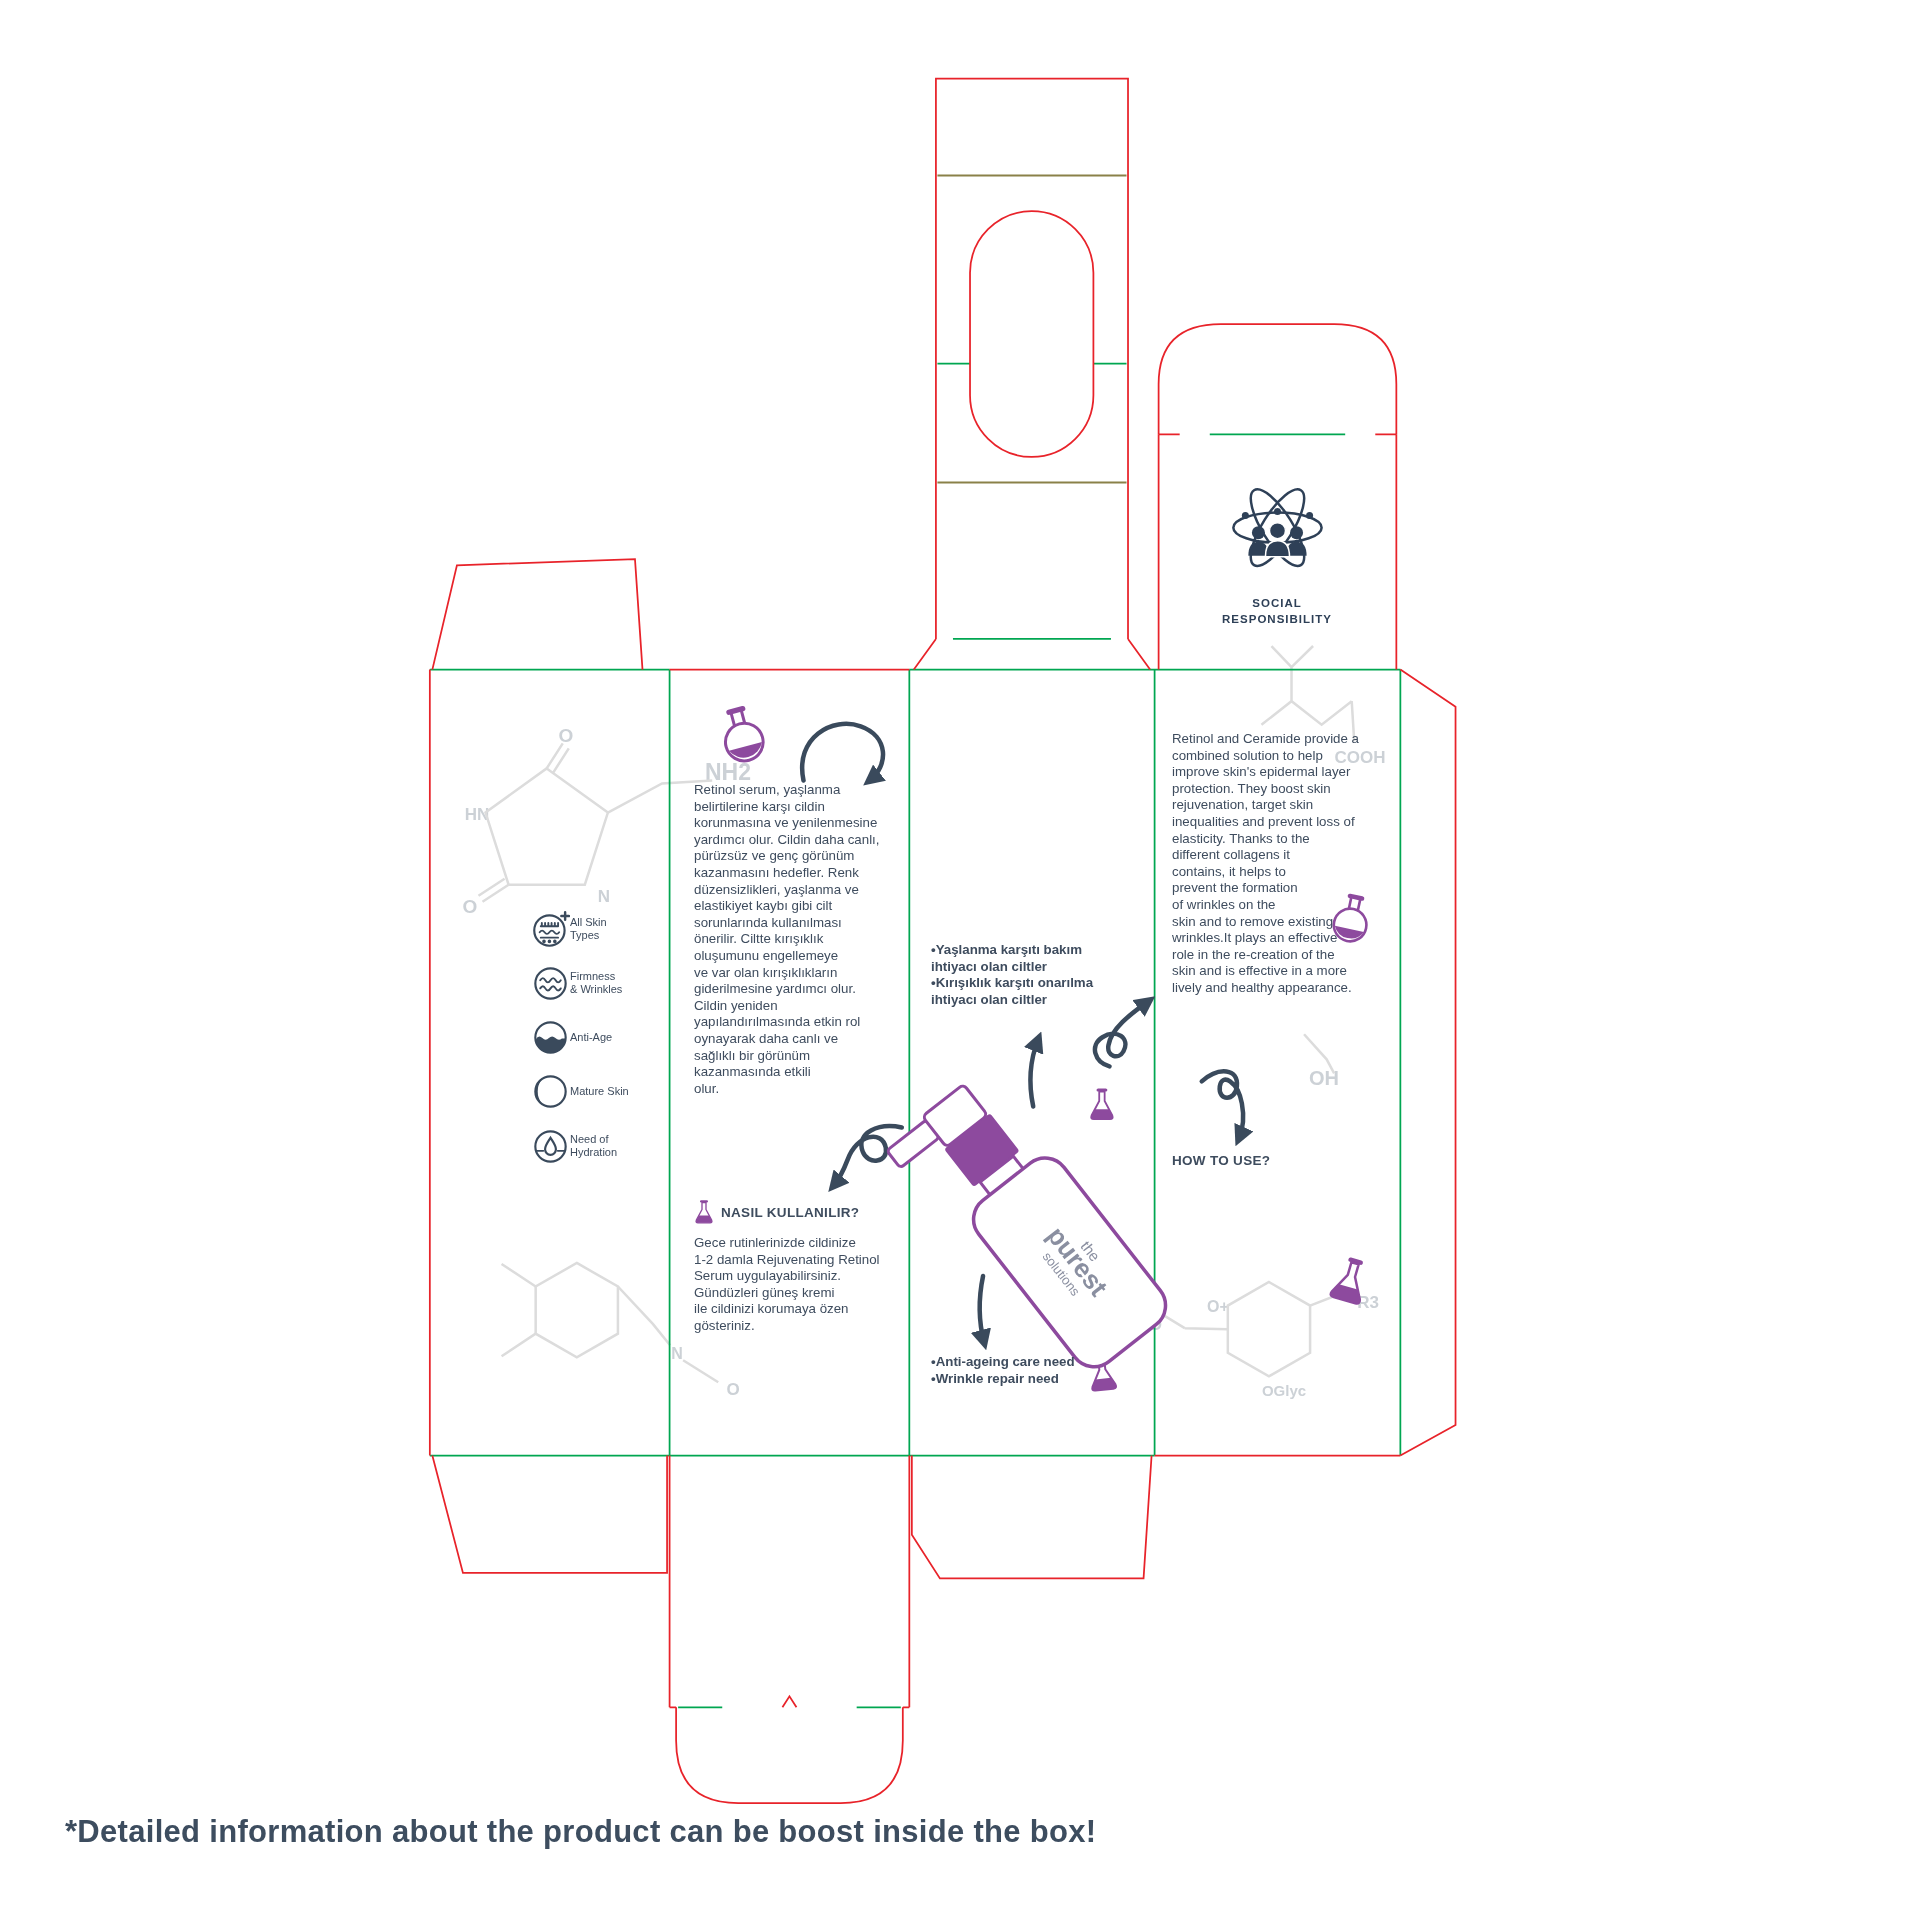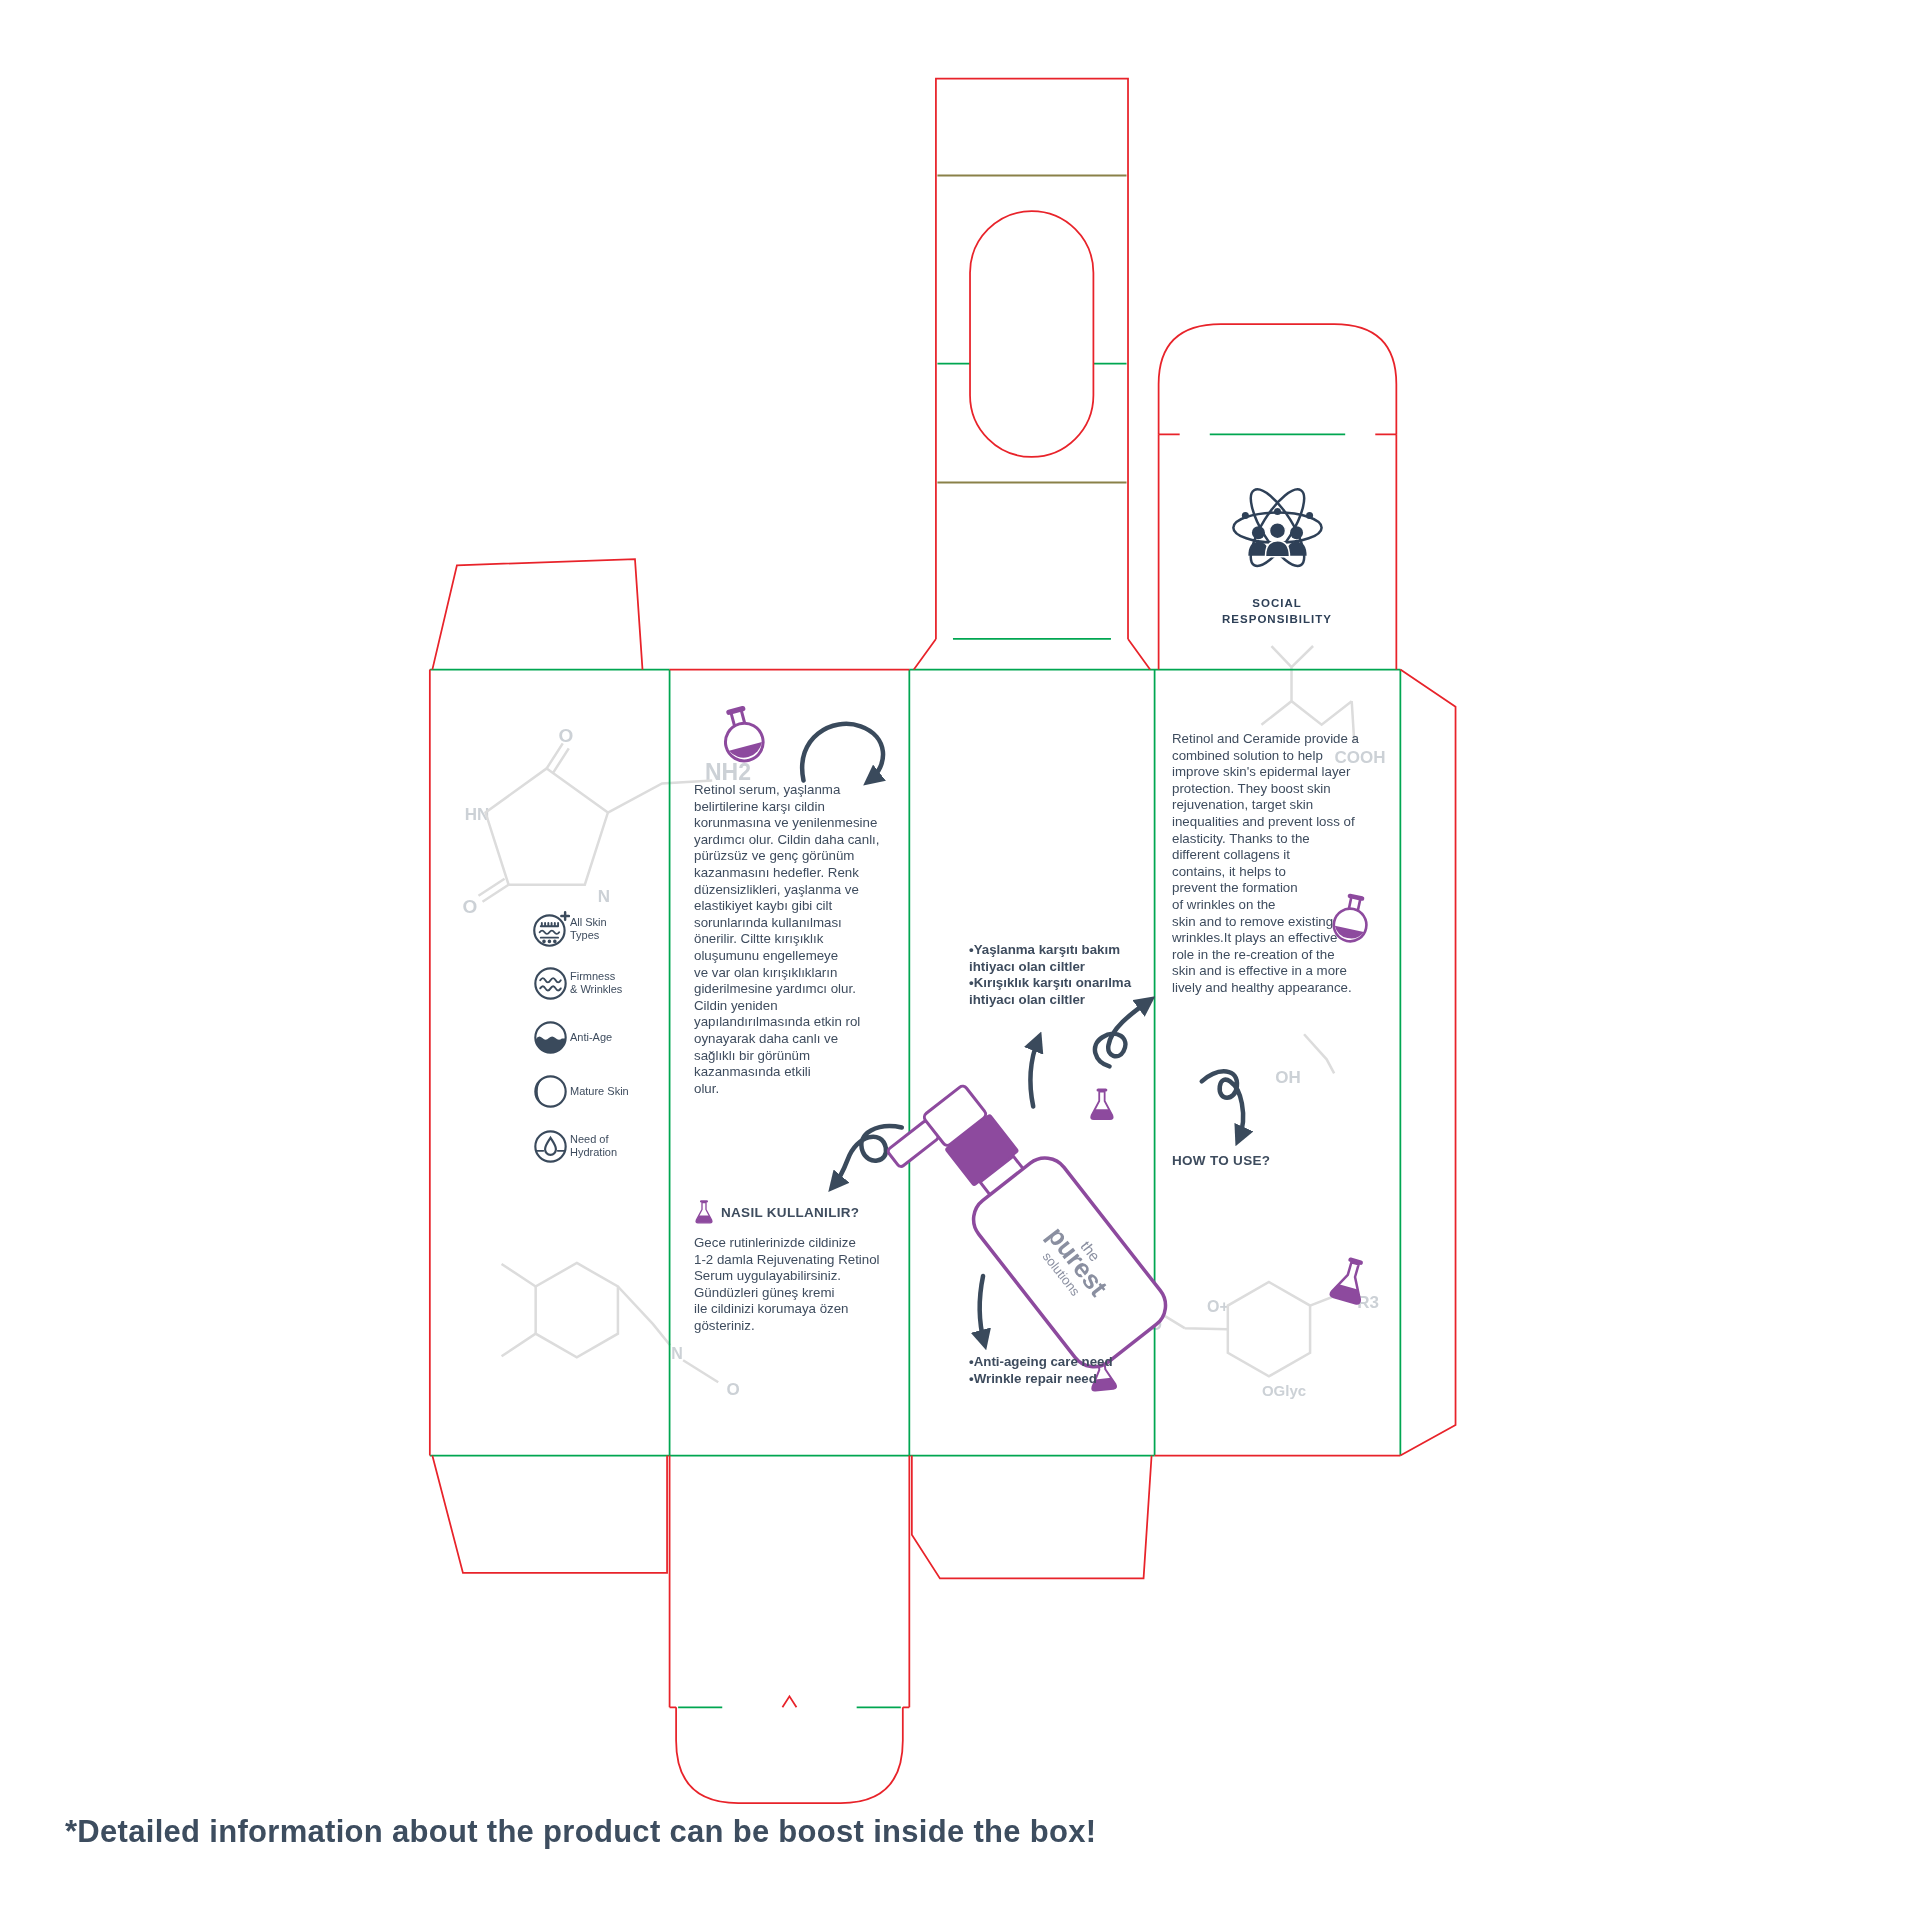--- a/index.html
+++ b/index.html
@@ -4,21 +4,21 @@
 <style>
   html,body{margin:0;padding:0;background:#ffffff;}
   #sheet{position:relative;width:1926px;height:1926px;background:#fff;overflow:hidden;
          font-family:"Liberation Sans",sans-serif;}
   #artwork{position:absolute;left:0;top:0;}
   .layer{position:absolute;left:0;top:0;width:1926px;height:1650px;}
   .chem{position:absolute;transform:translate(-50%,-50%);color:#ccd1d6;font-weight:700;
         font-family:"Liberation Sans",sans-serif;}
   .para{position:absolute;font:400 13.3px/16.6px "Liberation Sans",sans-serif;color:#3e4c5e;
         white-space:pre-line;}
-  .bold{font-weight:700;margin-left:38px;}
+  .bold{font-weight:700;}
   .head{position:absolute;font:700 13.5px/16px "Liberation Sans",sans-serif;color:#3e4c5e;
         letter-spacing:0.3px;white-space:pre-line;}
   .social-label{position:absolute;left:1202px;top:596px;width:150px;text-align:center;
         font:600 11.5px/15.5px "Liberation Sans",sans-serif;color:#2e4057;letter-spacing:1px;
         white-space:pre-line;}
   .footer{position:absolute;left:65px;top:1814px;font:700 31px/36px "Liberation Sans",sans-serif;
         color:#3d4d5f;letter-spacing:0.3px;}
   .feature-row{position:absolute;left:531px;display:flex;align-items:center;height:42px;}
   .feature-row svg{width:39px;height:39px;flex:0 0 auto;}
   .flabel{font:400 11px/13px "Liberation Sans",sans-serif;color:#3e4c5e;white-space:pre-line;}
@@ -32,21 +32,21 @@
 
   <div class="layer">
     <span class="chem" style="left:566px;top:736px;font-size:19px">O</span>
     <span class="chem" style="left:477px;top:815px;font-size:17px">HN</span>
     <span class="chem" style="left:604px;top:897px;font-size:17px">N</span>
     <span class="chem" style="left:470px;top:907px;font-size:19px">O</span>
     <span class="chem" style="left:728px;top:772px;font-size:23px">NH2</span>
     <span class="chem" style="left:733px;top:1390px;font-size:17px">O</span>
     <span class="chem" style="left:677px;top:1354px;font-size:16px">N</span>
     <span class="chem" style="left:1360px;top:758px;font-size:17px">COOH</span>
-    <span class="chem" style="left:1288px;top:1078px;font-size:17px">OH</span>
+    <span class="chem" style="left:1324px;top:1078px;font-size:20px">OH</span>
     <span class="chem" style="left:1150px;top:1325px;font-size:16px">HO</span>
     <span class="chem" style="left:1218px;top:1307px;font-size:16px">O+</span>
     <span class="chem" style="left:1368px;top:1303px;font-size:17px">R3</span>
     <span class="chem" style="left:1284px;top:1390px;font-size:15px">OGlyc</span>
     <span class="chem" style="left:1072px;top:1322px;font-size:15px">HO</span>
   </div>
 
   <svg id="artwork" width="1926" height="1926" viewBox="0 0 3840 3840">
     <defs>
       <marker id="ah" viewBox="0 0 10 10" refX="6" refY="5" markerWidth="4.6" markerHeight="4.6" orient="auto-start-reverse">

